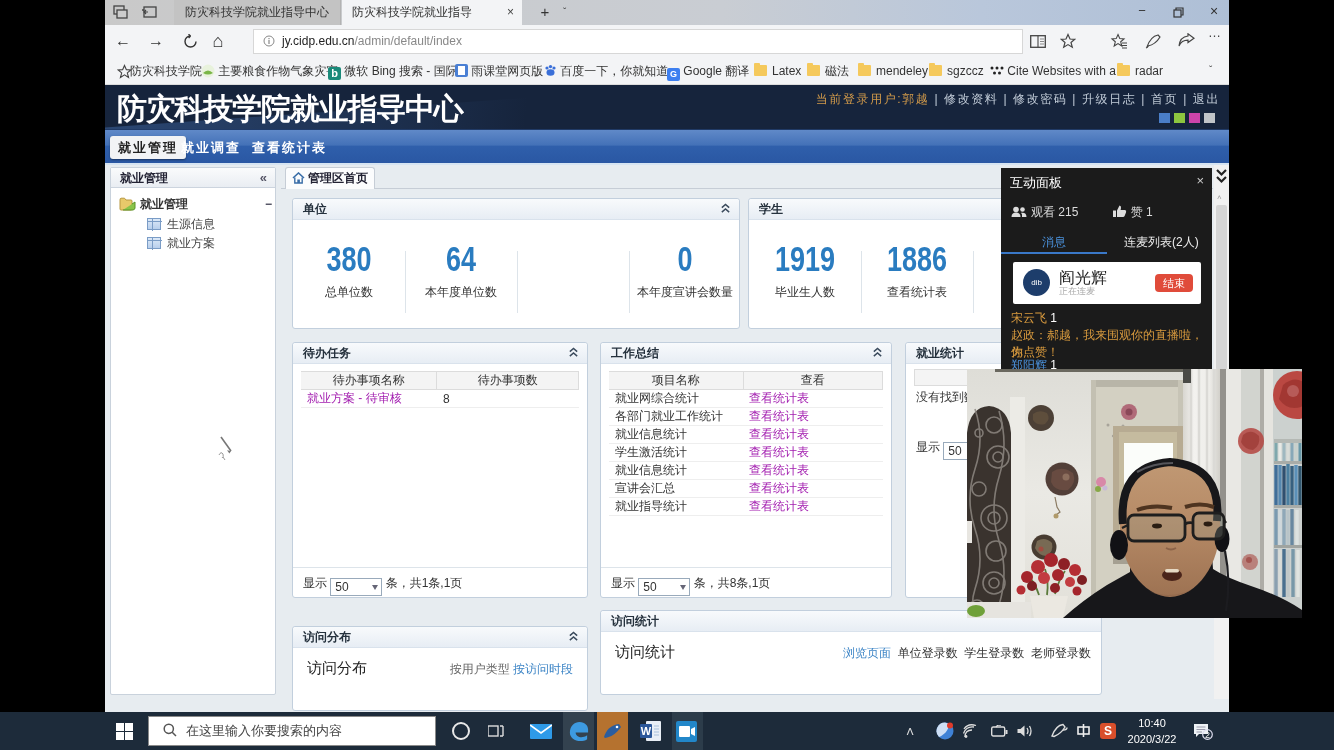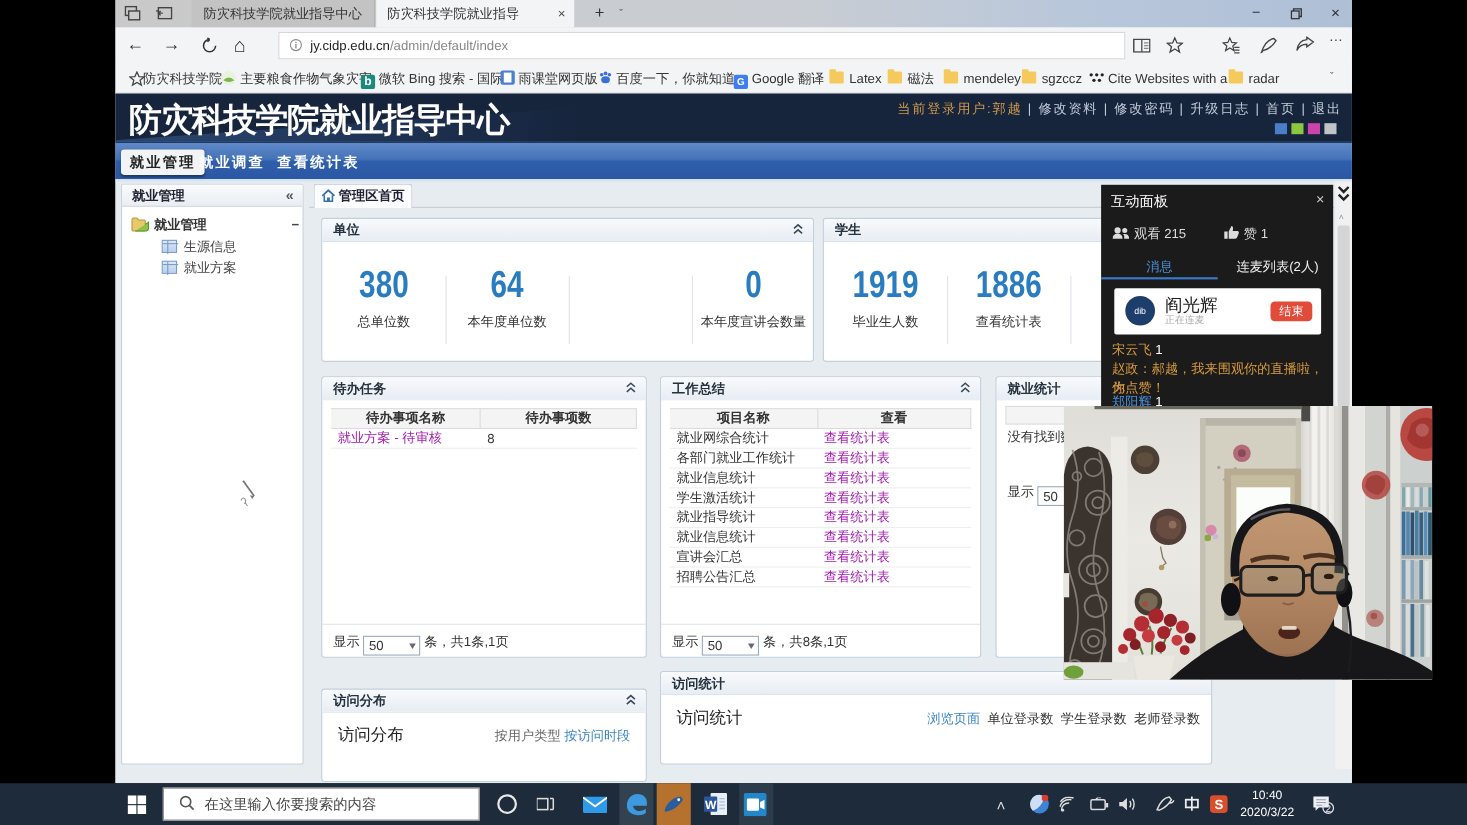--- a/index.html
+++ b/index.html
@@ -47,21 +47,21 @@
 #mtab{position:absolute;left:4px;top:0;width:90px;height:22px;background:#fbfcfd;border:1px solid #c6cdd6;border-bottom:none;border-radius:3px 3px 0 0;font-size:12px;font-weight:bold;color:#223;line-height:21px;text-align:center}
 
 .panel{position:absolute;background:#fff;border:1px solid #c2cfdd;border-radius:3px}
 .phead{position:absolute;left:0;top:0;width:100%;height:21px;background:linear-gradient(#f8fafc,#e7edf4);border-bottom:1px solid #d9e2ec;border-radius:3px 3px 0 0;font-size:12px;font-weight:bold;color:#25313d;line-height:20px;padding-left:10px}
 .chev{position:absolute;right:8px;top:4px;width:11px;height:11px}
 .num{font-size:30px;font-weight:bold;color:#2a7cc0;text-align:center;transform:scale(.9,1.14);transform-origin:50% 0}
 .nlab{font-size:12px;color:#333;text-align:center;margin-top:10px}
 .statcol{position:absolute;top:41px;text-align:center}
 .vline{position:absolute;top:52px;width:1px;height:62px;background:#dde4ea}
 table.grid{border-collapse:collapse;font-size:12px;color:#333;width:100%}
-table.grid th{background:#f4f4f4;border:1px solid #dcdcdc;border-left:none;font-weight:bold;height:15px;padding:0}
+table.grid th{background:#f4f4f4;border:1px solid #dcdcdc;border-left:none;font-weight:normal;height:15px;padding:0}
 table.grid td{border-bottom:1px solid #eee;height:18px;padding-left:6px}
 .plink{color:#a21caf}
 .pfoot{position:absolute;left:0;bottom:0;width:100%;height:30px;border-top:1px solid #dde4ea;font-size:12px;color:#333;line-height:30px;padding-left:10px}
 .sel{display:inline-block;width:52px;height:18px;border:1px solid #9ab;background:#fff;font-size:12px;line-height:16px;padding-left:4px;vertical-align:-4px;position:relative}
 .sel:after{content:"";position:absolute;right:3px;top:6px;border:3.5px solid transparent;border-top:5px solid #667}
 .blink{color:#3d85c6}
 
 #scroll{position:absolute;right:0;top:0;width:15px;height:534px;background:#f1f1f1}
 
 #taskbar{position:absolute;left:0;top:712px;width:1334px;height:38px;background:#1d2b3a}
@@ -280,33 +280,29 @@
               </tr>
         <tr>
                 <td>就业信息统计</td>
                 <td class="plink">查看统计表</td>
               </tr>
         <tr>
                 <td>学生激活统计</td>
                 <td class="plink">查看统计表</td>
               </tr>
         <tr>
-                <td>就业指导统计</td>
-                <td class="plink">查看统计表</td>
-              </tr>
-        <tr>
                 <td>就业信息统计</td>
                 <td class="plink">查看统计表</td>
               </tr>
         <tr>
                 <td>宣讲会汇总</td>
                 <td class="plink">查看统计表</td>
               </tr>
         <tr>
-                <td>招聘公告汇总</td>
+                <td>就业指导统计</td>
                 <td class="plink">查看统计表</td>
               </tr>
             </tbody>
           </table>
       </div>
       <div class="pfoot">显示 <span class="sel">50</span> 条，共8条,1页</div>
     </div>
     <div class="panel" style="left:800px;top:177px;width:291px;height:256px">
       <div class="phead">就业统计</div>
       <div style="position:absolute;left:8px;top:26px;right:8px;height:17px;background:#f4f4f4;border:1px solid #dcdcdc"></div>

